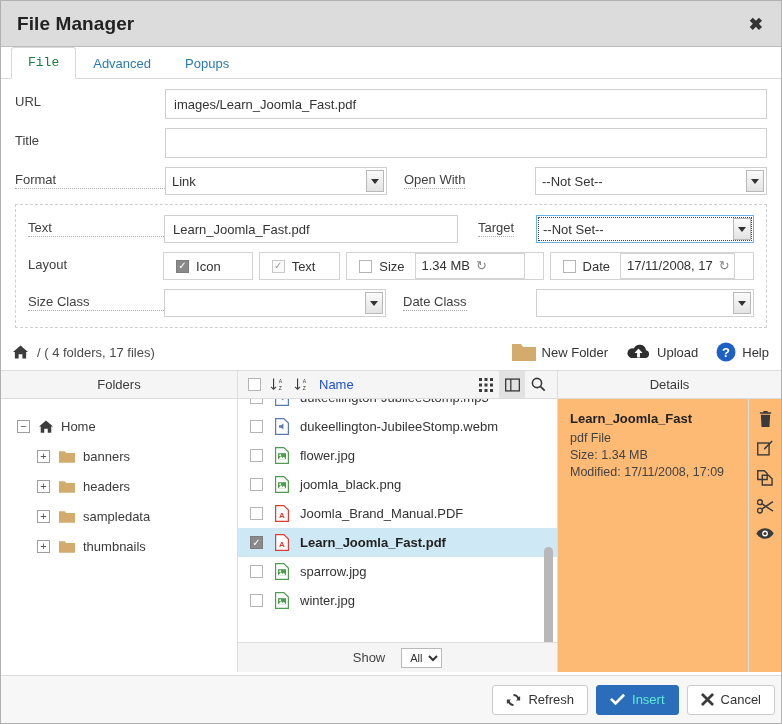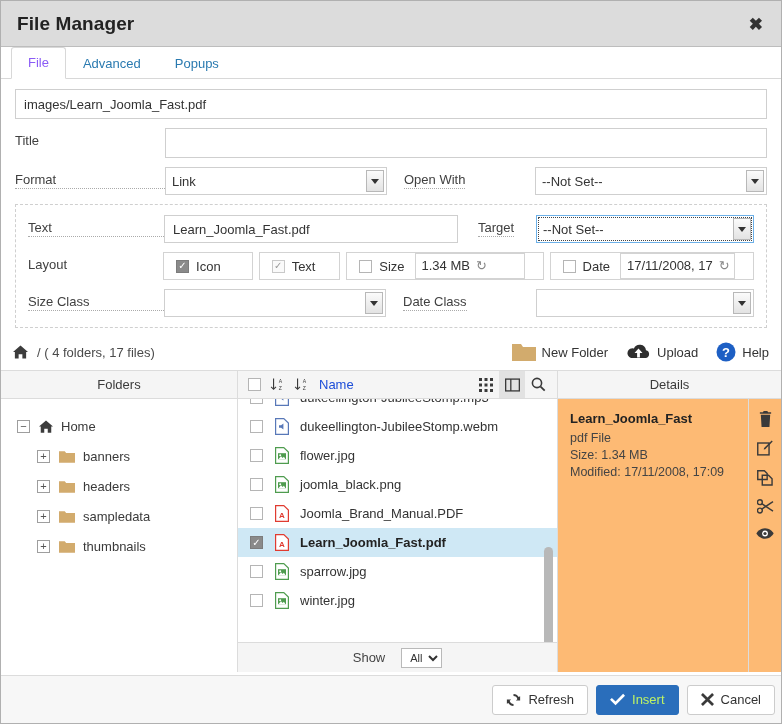--- a/index.html
+++ b/index.html
@@ -52,25 +52,26 @@
     padding: 7px 16px 7px 16px;
     font-size: 13px;
     color: #2a7ab0;
     cursor: pointer;
     border: 1px solid transparent;
     border-bottom: none;
     margin-bottom: -1px;
     line-height: 16px;
   }
   .tab.active {
-    color: #8b5cf6;
+    color: #15803d;
     background: #ffffff;
     border-color: #d8d8d8;
     border-bottom: 1px solid #ffffff;
     border-radius: 3px 3px 0 0;
+    font-family: Liberation Mono, monospace;
   }
 
   
   .form-area { padding: 10px 14px 0 14px; }
   .frow {
     display: flex; align-items: center;
     margin-bottom: 9px;
   }
   .flabel {
     width: 150px;
@@ -326,21 +327,21 @@
   }
   .btn {
     display: inline-flex; align-items: center; gap: 7px;
     height: 30px; padding: 0 13px;
     border: 1px solid #cccccc; background: #ffffff;
     font-size: 13px; color: #333;
     border-radius: 3px; cursor: pointer;
     font-family: "Liberation Sans", sans-serif;
   }
   .btn.primary {
-    background: #2a6ebb; border-color: #2a6ebb; color: #bef264;
+    background: #2a6ebb; border-color: #2a6ebb; color: #5eead4;
   }
   svg { display: block; }
 </style>
 </head>
 <body>
 
 <div id="app">
 
   <div class="titlebar">
     <div class="title">File Manager</div>
@@ -349,20 +350,21 @@
 
   <div class="tabs">
     <div class="tab active">File</div>
     <div class="tab">Advanced</div>
     <div class="tab">Popups</div>
   </div>
 
   <div class="form-area">
 
     <div class="frow">
+      <div class="flabel plain">URL</div>
       <input class="finput tall" type="text" value="images/Learn_Joomla_Fast.pdf" style="">
     </div>
 
     <div class="frow">
       <div class="flabel plain">Title</div>
       <input class="finput tall" type="text" value="" style="">
     </div>
 
     <div class="frow">
       <div class="flabel">Format</div>

